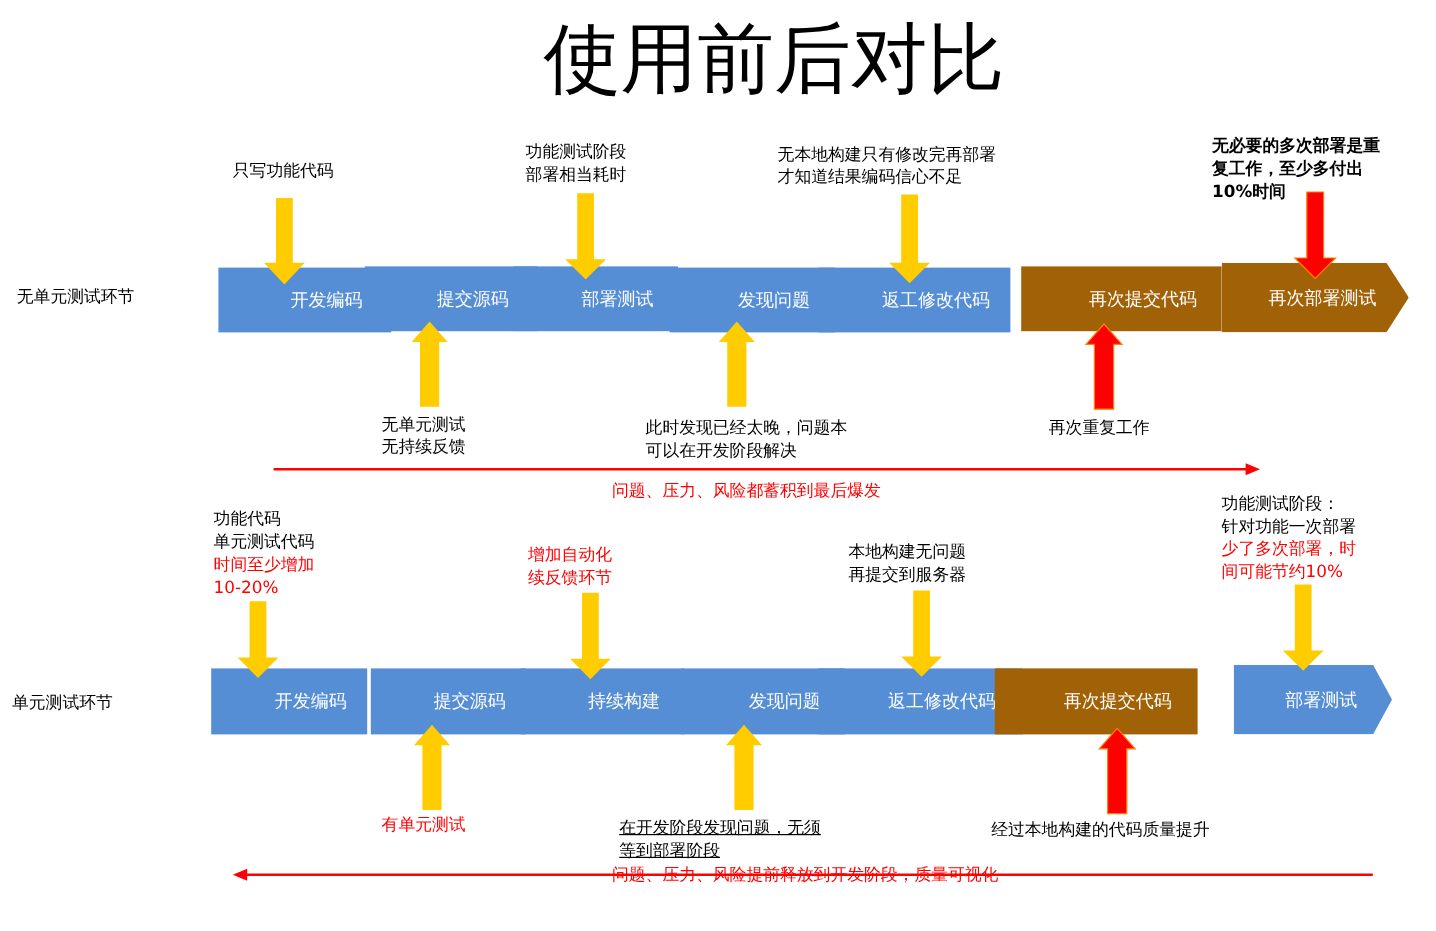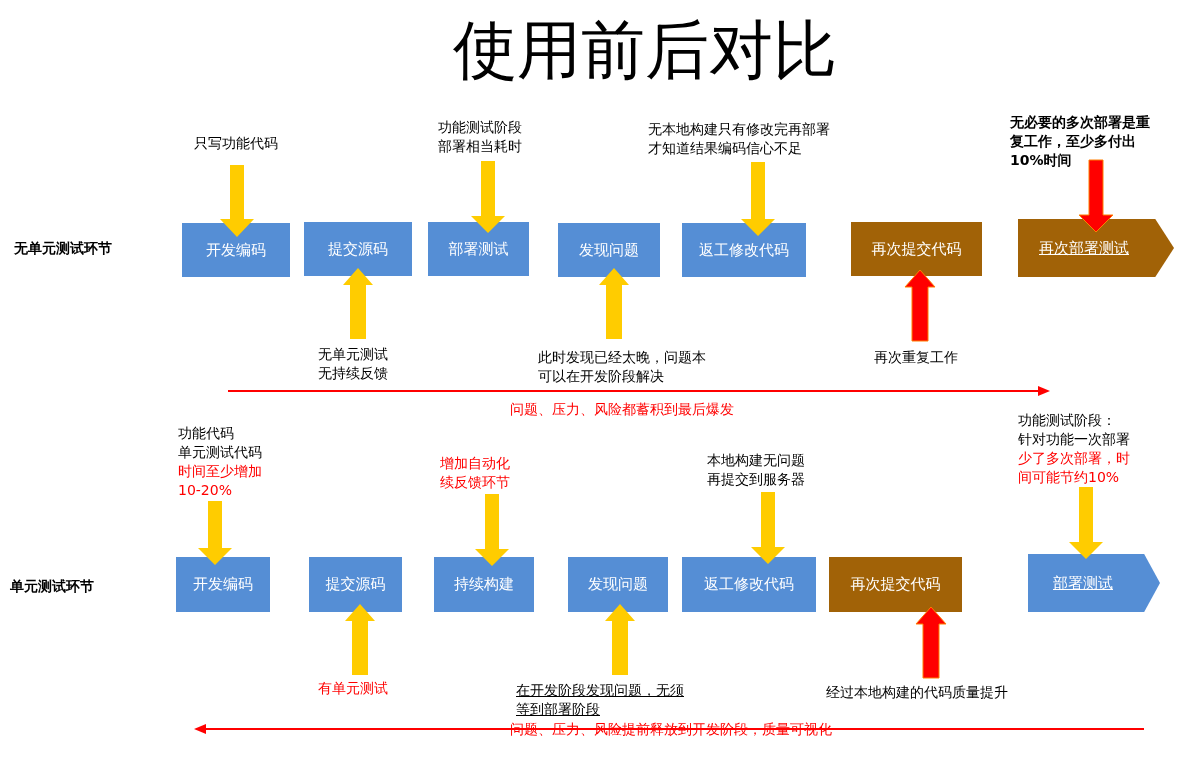--- a/index.html
+++ b/index.html
@@ -1,28 +1,28 @@
 <!DOCTYPE html>
 <html><head>
 <meta charset="utf-8">
 <style>
   html, body { margin:0; padding:0; background:#ffffff; }
   body { width:1197px; height:776px; position:relative; overflow:hidden;
          font-family:"DejaVu Sans", sans-serif; color:#000; }
   .abs { position:absolute; }
   .title { left:0; width:1290px; top:8px; text-align:center; font-family:"DejaVu Serif", serif;
            font-size:64px; line-height:84px; color:#000; }
-  .rowlabel { font-size:14px; line-height:18px;font-weight:bold; }
-  .box { display:flex; align-items:center; justify-content:center; color:#fff; font-size:15px; }
+  .rowlabel { font-size:14px; line-height:18px; }
+  .box { display:flex; align-items:center; justify-content:center; color:#fff; font-size:15px;padding-left:36px; }
   .blue { background:#558ed5; }
   .red { background:#a16207; }
   .note { font-size:14px; line-height:19px; white-space:nowrap; }
   .red-text { color:#ff0000; }
   svg.arrow { position:absolute; overflow:visible; }
-  .chev { clip-path: polygon(0 0, 88% 0, 100% 50%, 88% 100%, 0 100%); text-decoration: underline; }
+  .chev { clip-path: polygon(0 0, 88% 0, 100% 50%, 88% 100%, 0 100%); }
 </style>
 </head>
 <body>
 
 <div class="abs title" style="left:0;width:1290px;">使用前后对比</div>
 
 <div class="abs rowlabel" style="left:14px;top:239px;">无单元测试环节</div>
 
 <div class="abs box blue" style="left:182px;top:223px;width:108px;height:54px;">开发编码</div>
 <div class="abs box blue" style="left:304px;top:222px;width:108px;height:54px;">提交源码</div>

